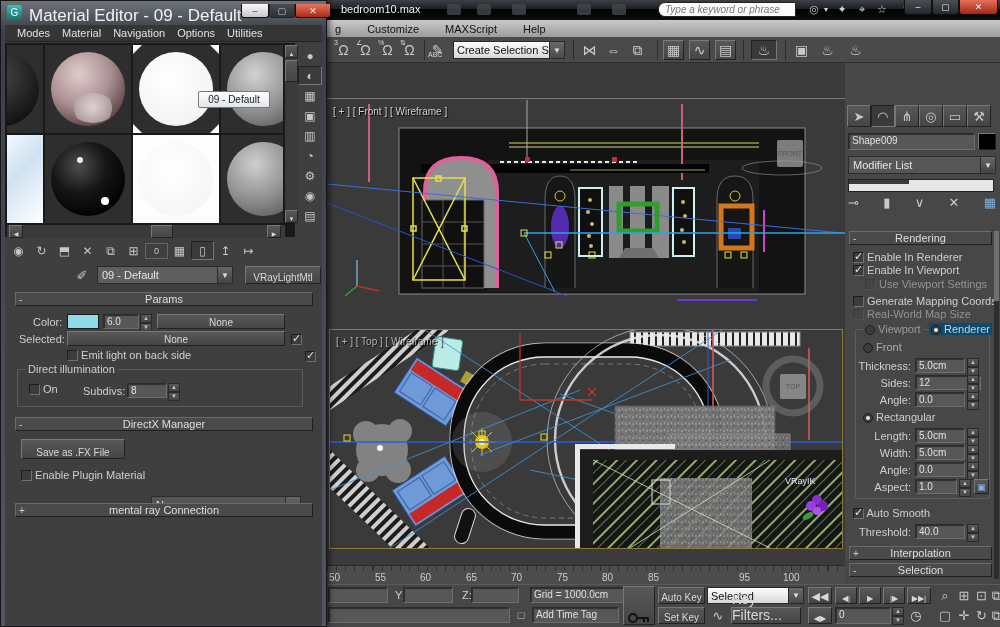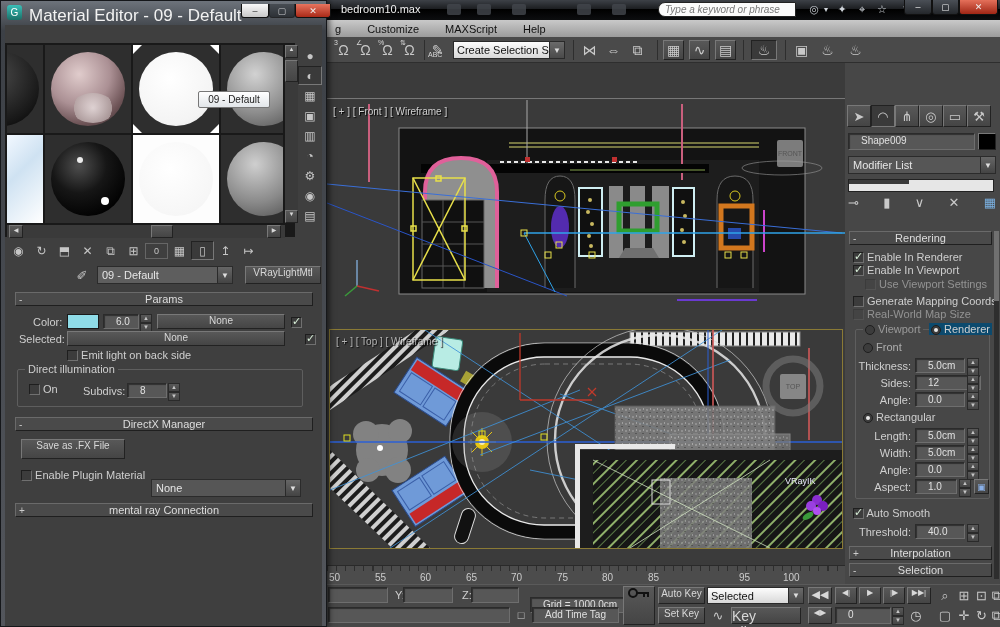--- a/index.html
+++ b/index.html
@@ -1,31 +1,31 @@
 <!DOCTYPE html>
 <html><head>
 <meta charset="utf-8">
 <style>
   *{margin:0;padding:0;box-sizing:border-box}
   html,body{width:1000px;height:627px;overflow:hidden;background:#444;font-family:"Liberation Sans",sans-serif}
   #root{position:relative;width:1000px;height:627px;background:#474747;color:#d6d6d6;font-size:11px}
   .abs{position:absolute}
   .sunk{background:#575757;border:1px solid #2b2b2b;border-bottom-color:#6e6e6e;border-right-color:#6e6e6e;box-shadow:inset 1px 1px 1px rgba(0,0,0,.45)}
-  .btn{background:linear-gradient(#585858,#454545);border:1px solid;border-color:#787878 #222 #222 #787878;color:#d8d8d8;display:flex;align-items:flex-start;justify-content:center}
+  .btn{background:linear-gradient(#585858,#454545);border:1px solid;border-color:#787878 #222 #222 #787878;color:#d8d8d8;display:flex;align-items:flex-end;justify-content:center}
   .btn.pressed{background:#3a3a3a;border-color:#222 #787878 #787878 #222}
   .roll{background:#4a4a4a;border:1px solid;border-color:#6a6a6a #1f1f1f #1f1f1f #6a6a6a;color:#ddd;text-align:center;font-size:11px;line-height:13px}
   .roll .pm{position:absolute;left:3px;top:0;font-size:10px;color:#ccc}
   .chk{width:11px;height:11px;display:inline-block;background:#3c3c3c;border:1px solid #1e1e1e;border-bottom-color:#707070;border-right-color:#707070;position:relative;vertical-align:-2px}
   .chk.on::after{content:"✓";position:absolute;left:0px;top:-3px;color:#d9f0d9;font-size:11px}
   .chk.dim{opacity:.5}
   .rad{width:10px;height:10px;border-radius:50%;display:inline-block;background:#3c3c3c;border:1px solid #1e1e1e;position:relative;vertical-align:-2px}
   .rad.on::after{content:"";position:absolute;left:2px;top:2px;width:4px;height:4px;border-radius:50%;background:#e8e8e8}
   .spin{width:12px;height:16px;display:inline-flex;flex-direction:column}
   .spin i{flex:1;font-style:normal;font-size:6px;line-height:7px;text-align:center;color:#c5c5c5;background:linear-gradient(#585858,#454545);border:1px solid #2a2a2a}
-  .fldtxt{font-size:10px;color:#e0e0e0;padding:1px 12px;white-space:nowrap;overflow:hidden}
+  .fldtxt{font-size:10px;color:#e0e0e0;padding:1px 3px;white-space:nowrap;overflow:hidden}
   .lbl{color:#cfcfcf;font-size:11px;white-space:nowrap}
   .ic{display:inline-flex;align-items:center;justify-content:center;color:#c9c9c9;font-size:13px}
   .drop{background:linear-gradient(#fdfdfd,#d8d8d8);color:#111;border:1px solid #2a2a2a;display:flex;align-items:center;font-size:11px;padding:0 3px;position:relative}
   .drop .da{position:absolute;right:0;top:0;bottom:0;width:15px;background:linear-gradient(#6a6a6a,#4a4a4a);border-left:1px solid #2a2a2a;color:#ddd;display:flex;align-items:center;justify-content:center;font-size:8px}
   .ddk{background:#565656;border:1px solid #2b2b2b;color:#e5e5e5;display:flex;align-items:center;font-size:11px;padding:0 4px;position:relative}
   .ddk .da{position:absolute;right:0;top:0;bottom:0;width:15px;background:linear-gradient(#666,#444);border-left:1px solid #2a2a2a;color:#ddd;display:flex;align-items:center;justify-content:center;font-size:8px}
   
   .mx-title{left:327px;top:0;width:673px;height:20px;background:linear-gradient(#3d4147,#1b1d20 45%,#000 46%,#0c0d0f);position:absolute}
   .mx-title .t{position:absolute;left:14px;top:3px;color:#f0f0f0;font-size:11px}
   .qat{position:absolute;top:4px;width:14px;height:11px;background:#43474d;border-radius:2px;opacity:.8}
@@ -506,21 +506,21 @@
     <span class="abs" style="left:456px;top:6px;font-size:10px;color:#ccc">100</span>
   </div>
 
   <div class="abs" style="left:327px;top:584px;width:673px;height:43px;background:#474747;border-top:1px solid #5a5a5a">
 
     <div class="sunk abs" style="left:1px;top:2px;width:60px;height:16px"></div>
     <span class="abs lbl" style="left:68px;top:4px">Y:</span>
     <div class="sunk abs" style="left:76px;top:2px;width:50px;height:16px"></div>
     <span class="abs lbl" style="left:135px;top:4px">Z:</span>
     <div class="sunk abs" style="left:144px;top:2px;width:48px;height:16px"></div>
-    <div class="sunk abs" style="left:203px;top:12px;width:109px;height:16px">
+    <div class="sunk abs" style="left:203px;top:2px;width:109px;height:16px">
         <div class="fldtxt">Grid = 1000.0cm</div>
       </div>
 
     <div class="btn abs" style="left:296px;top:1px;width:32px;height:39px">
       <svg width="22" height="12" viewBox="0 0 22 12">
           <circle cx="5" cy="6" r="4" fill="none" stroke="#111" stroke-width="2"></circle>
           <line x1="9" y1="6" x2="21" y2="6" stroke="#111" stroke-width="2"></line>
           <line x1="16" y1="6" x2="16" y2="10" stroke="#111" stroke-width="2"></line>
           <line x1="20" y1="6" x2="20" y2="10" stroke="#111" stroke-width="2"></line>
         </svg>
@@ -573,20 +573,27 @@
 
     <div class="abs" style="left:4px;top:3px;right:4px;height:19px">
       <span class="abs" style="left:2px;top:1px;width:15px;height:15px;background:linear-gradient(#3ac0b8,#1a7068);border-radius:3px;color:#fff;font-size:10px;text-align:center;line-height:15px">G</span>
       <span class="abs" style="left:24px;top:2px;color:#f2f2f2;font-size:17px">Material Editor - 09 - Default</span>
       <span class="wbtn" style="left:236px;width:28px;height:14px;background:linear-gradient(#fafafa,#c8c8c8);color:#333">–</span>
       <span class="wbtn" style="left:264px;width:26px;height:14px;background:linear-gradient(#3a3f45,#1e2226);opacity:.7">▢</span>
       <span class="wbtn" style="left:290px;width:36px;height:14px;background:linear-gradient(#e8745e,#aa2a18)">✕</span>
     </div>
     <div class="me-body">
       
+      <div class="me-menu">
+        <span>Modes</span>
+        <span>Material</span>
+        <span>Navigation</span>
+        <span>Options</span>
+        <span>Utilities</span>
+      </div>
 
       
       <div class="abs" style="left:0;top:18px;width:290px;height:194px;background:#191919">
         <div class="slot" style="left:2px;top:2px;width:36px;height:88px">
           <div class="sph" style="left:-42px;top:7px;width:74px;height:74px;background:radial-gradient(circle at 40% 32%,#4a4a4a,#181818 70%,#000)"></div>
         </div>
         <div class="slot" style="left:40px;top:2px;width:86px;height:88px">
           <div class="sph" style="left:6px;top:7px;width:74px;height:74px;background:radial-gradient(circle at 38% 30%,#e0cccc,#ab9094 45%,#6d5356 72%,#2e2426)"></div>
           <div class="sph" style="left:26px;top:48px;width:44px;height:30px;background:radial-gradient(circle,#efe6e6,#b8a8a8 70%,transparent 72%);opacity:.8"></div>
         </div>

